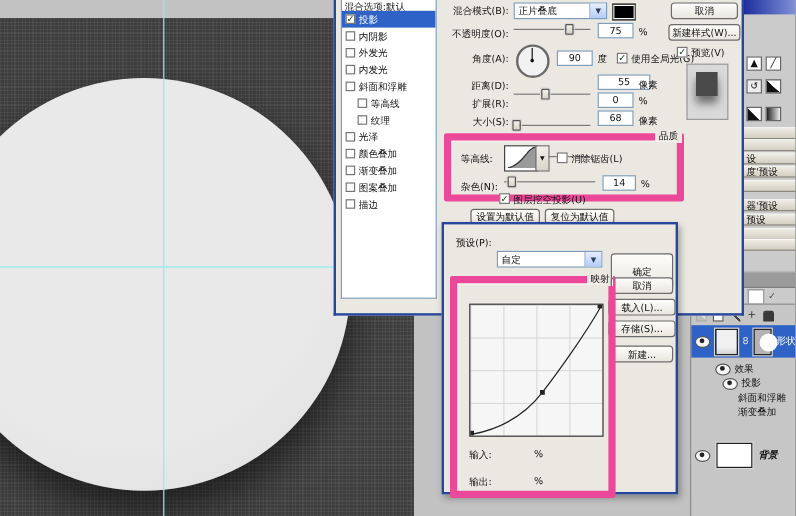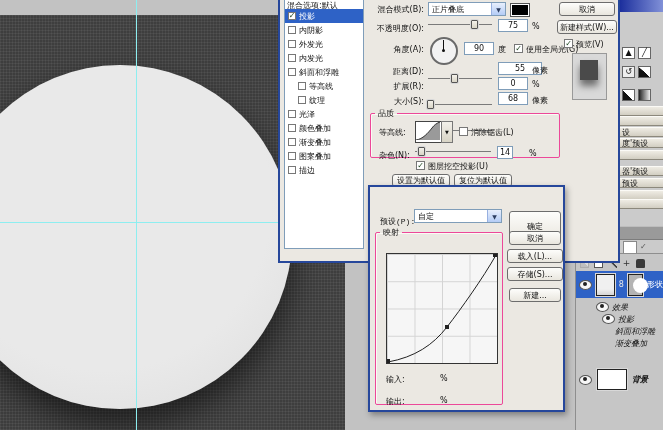--- a/index.html
+++ b/index.html
@@ -28,22 +28,22 @@
   .combo .cbtn{width:13px;display:flex;align-items:center;justify-content:center;
     background:linear-gradient(#e8effc,#b4ccf6);border-left:1px solid #98b0e0;color:#2c3d60;font-size:6px;}
   .slider{position:relative;height:11px;}
   .slider .track{position:absolute;left:0;right:0;top:5px;height:1px;background:#7a7a7a;}
   .slider .thumb{position:absolute;top:1px;width:7px;height:9px;margin-left:-3px;
     background:linear-gradient(#f3f1ea,#d8d4c6);border:1px solid #555;border-radius:1px;}
   .cb{display:inline-flex;align-items:center;justify-content:center;width:9px;height:9px;background:#fff;
     border:1px solid #777;font-size:8px;line-height:8px;color:#143c14;box-sizing:border-box;}
   .lbl{white-space:nowrap;}
   .r{text-align:right;}
-  fieldset.grp{position:absolute;margin:0;padding:0;border:1px solid #ec4899;border-radius:2px;
-    box-shadow:inset 1px 1px 0 #fbfaf5;}
+  fieldset.grp{position:absolute;margin:0;padding:0;border:6px solid #ec4899;border-radius:2px;
+    box-shadow:inset 1px 1px 0 #fbfaf5;text-align:right;}
   fieldset.grp legend{font-size:8px;padding:0 3px;margin-left:4px;}
 
   
   #lsdlg{left:278px;top:0;width:342px;height:263px;background:#ebe8e2;
     border-left:2px solid #26479b;border-right:2px solid #26479b;border-bottom:2px solid #26479b;box-sizing:border-box;z-index:10;}
   #stylelist{left:4px;top:0;width:80px;height:249px;background:#fff;border:1px solid #7f9db9;border-top:none;
     box-sizing:border-box;overflow:hidden;}
   .sl-item{height:14px;display:flex;align-items:center;padding-left:3px;white-space:nowrap;}
   .sl-item .cb{width:8px;height:8px;margin-right:3px;flex:0 0 auto;}
   .sl-item.sel{background:#2e62c6;color:#fff;}
@@ -73,21 +73,21 @@
   .pbar{position:absolute;left:0;right:0;height:10px;background:linear-gradient(#efece4,#d2cec2);
     border-top:1px solid #fbfaf6;border-bottom:1px solid #8c887c;line-height:9px;padding-left:2px;
     white-space:nowrap;overflow:hidden;box-sizing:border-box;}
 
   
   #layers{left:575px;top:253px;width:88px;height:177px;background:#c6c6c6;
     border-left:1px solid #8e8e8e;border-top:1px solid #8e8e8e;box-sizing:border-box;overflow:hidden;z-index:5;}
   .eye{width:11px;height:8px;background:#f7f7f7;border:1px solid #555;border-radius:50%;position:relative;flex:0 0 auto;}
   .eye::after{content:"";position:absolute;left:3px;top:1px;width:4px;height:4px;border-radius:50%;background:#222;}
   .lrow{position:absolute;left:0;right:0;display:flex;align-items:center;}
-  .fxrow{position:absolute;display:flex;align-items:flex-start;gap:3px;white-space:nowrap;font-style:italic;}
+  .fxrow{position:absolute;display:flex;align-items:center;gap:3px;white-space:nowrap;}
   .thumb{box-sizing:border-box;border:1px solid #222;box-shadow:0 0 0 1px #d8d8d8;}
   .folder{position:relative;width:13px;height:9px;background:#ece6cc;border:1px solid #777;box-sizing:border-box;}
   .folder::before{content:"";position:absolute;top:-3px;left:-1px;width:6px;height:2px;background:#ece6cc;
     border:1px solid #777;border-bottom:none;}
   .lockico{display:inline-block;width:9px;height:9px;box-sizing:border-box;}
 </style>
 </head>
 <body>
 
 <div id="screen">
@@ -212,41 +212,41 @@
             </svg>
         </div>
         <div class="abs" style="left:70px;top:2px;width:10px;height:20px;background:linear-gradient(#f2f0ea,#d8d4c6);border:1px solid #777;display:flex;align-items:center;justify-content:center;font-size:5px;">▼</div>
         <span class="cb abs" style="left:88px;top:8px;"></span>
         <div class="abs lbl" style="left:100px;top:8px;">消除锯齿(L)</div>
         <div class="abs lbl" style="left:8px;top:31px;">杂色(N):</div>
         <div class="slider abs" style="left:44px;top:27px;width:76px;">
             <div class="track"></div>
             <div class="thumb" style="left:8%;"></div>
           </div>
-        <div class="valbox abs" style="left:126px;top:27px;width:16px;height:13px;">14</div>
+        <div class="valbox abs" style="left:126px;top:27px;width:28px;height:13px;">14</div>
         <div class="abs lbl" style="left:158px;top:30px;">%</div>
       </fieldset>
 
       <span class="cb abs" style="left:46px;top:161px;">✓</span>
       <div class="abs lbl" style="left:58px;top:161px;">图层挖空投影(U)</div>
       <div class="btn abs" style="left:22px;top:174px;width:58px;height:13px;">设置为默认值</div>
       <div class="btn abs" style="left:84px;top:174px;width:58px;height:13px;">复位为默认值</div>
     </div>
 
     <div class="btn abs" style="left:279px;top:2px;width:56px;height:14px;">取消</div>
     <div class="btn abs" style="left:277px;top:20px;width:60px;height:14px;">新建样式(W)...</div>
     <span class="cb abs" style="left:284px;top:39px;">✓</span>
     <div class="abs lbl" style="left:296px;top:39px;">预览(V)</div>
     <div class="abs" style="left:292px;top:53px;width:33px;height:45px;background:#d9d9d9;border:1px solid #999;">
       <div class="abs" style="left:7px;top:6px;width:18px;height:20px;background:#4a4a4a;box-shadow:0 6px 7px rgba(0,0,0,.5);"></div>
     </div>
   </div>
 
   <div id="cedlg" class="abs">
-    <div class="abs lbl" style="left:10px;top:29px;font-family:Liberation Mono, monospace;">预设(P):</div>
+    <div class="abs lbl" style="left:10px;top:10px;">预设(P):</div>
     <div class="combo abs" style="left:44px;top:22px;width:88px;">
       <span class="ct">自定</span>
       <span class="cbtn">▼</span>
     </div>
     <div class="btn abs" style="left:139px;top:24px;width:52px;height:30px;">确定</div>
     <div class="btn abs" style="left:139px;top:44px;width:52px;height:14px;">取消</div>
     <div class="btn abs" style="left:137px;top:62px;width:56px;height:14px;">载入(L)...</div>
     <div class="btn abs" style="left:137px;top:80px;width:56px;height:14px;">存储(S)...</div>
     <div class="btn abs" style="left:139px;top:101px;width:52px;height:14px;">新建...</div>
 

